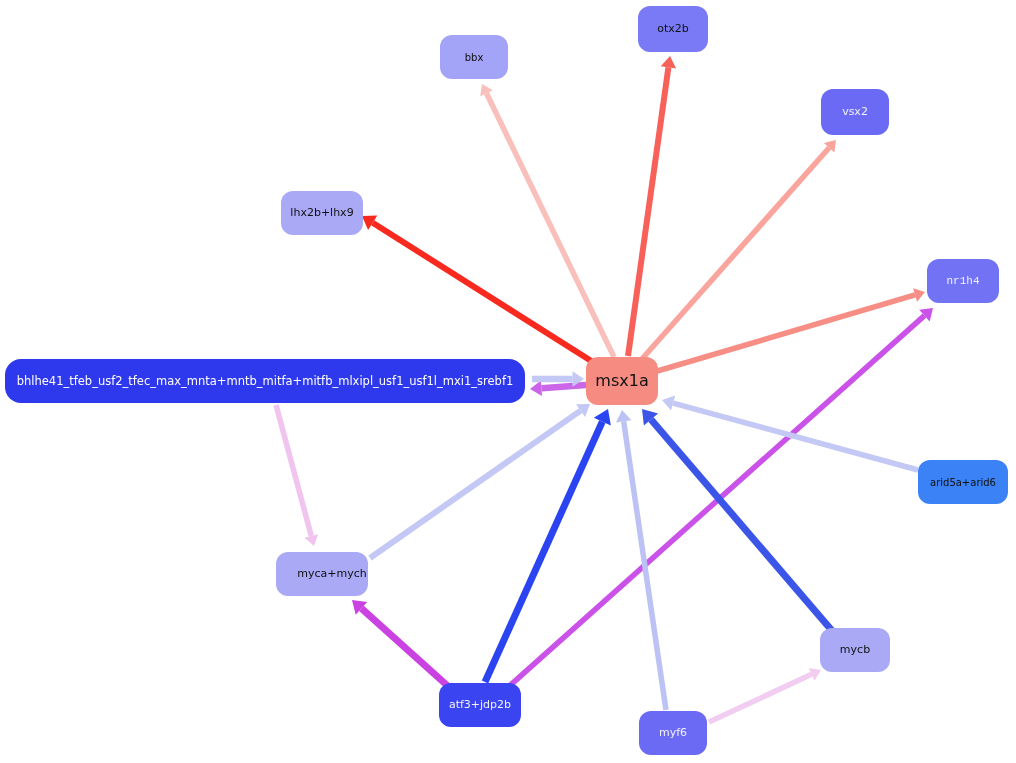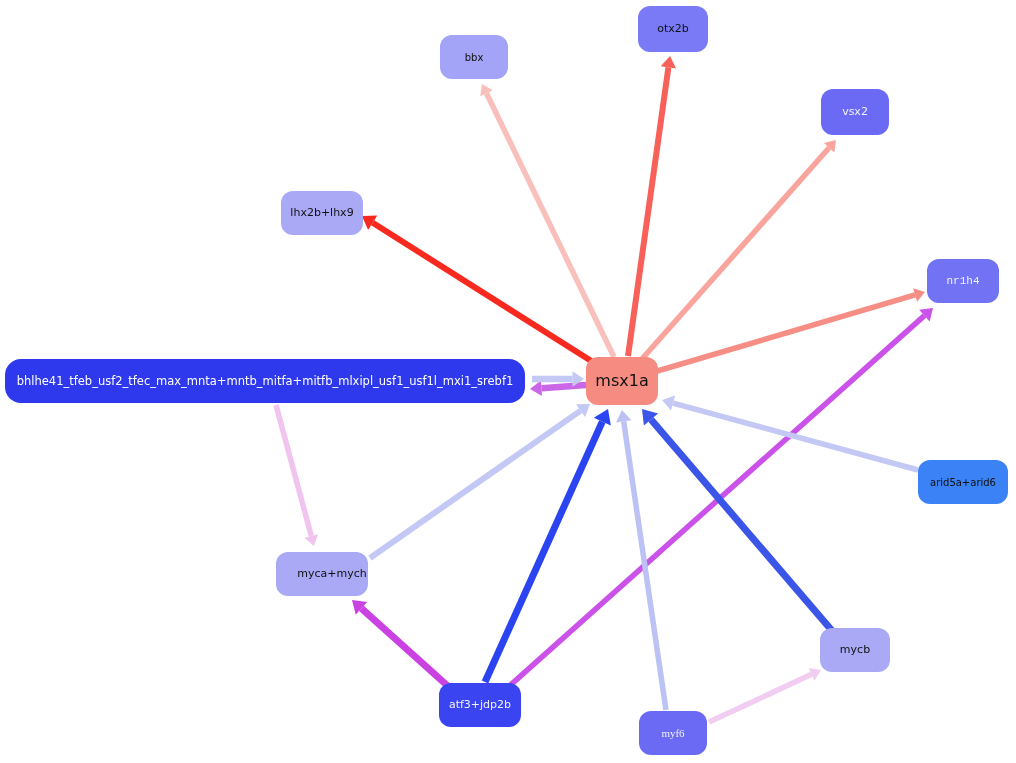--- a/index.html
+++ b/index.html
@@ -148,17 +148,17 @@
       </div>
       <div class="node" style="left: 276px; top: 552px; width: 92px; height: 44px; background: rgb(169, 169, 246); color: rgb(17, 17, 17); font-size: 11px; border-radius: 12px; padding-left: 20px;">
         <span class="node-label">myca+mych</span>
       </div>
       <div class="node" style="left: 820px; top: 628px; width: 70px; height: 44px; background: rgb(169, 169, 246); color: rgb(17, 17, 17); font-size: 11px; border-radius: 12px;">
         <span class="node-label">mycb</span>
       </div>
       <div class="node" style="left: 433px; top: 683px; width: 82px; height: 44px; background: rgb(58, 68, 241); color: rgb(242, 242, 255); font-size: 11px; border-radius: 12px; margin-left: 6px;">
         <span class="node-label">atf3+jdp2b</span>
       </div>
-      <div class="node" style="left: 639px; top: 711px; width: 68px; height: 44px; background: rgb(106, 106, 245); color: rgb(242, 242, 255); font-size: 11px; border-radius: 12px; font-family: Liberation Serif, serif;">
+      <div class="node" style="left: 639px; top: 711px; width: 68px; height: 44px; background: rgb(106, 106, 245); color: rgb(242, 242, 255); font-size: 11px; border-radius: 12px;">
         <span class="node-label">myf6</span>
       </div>
     </div>
 </div>
 
 </body></html>

